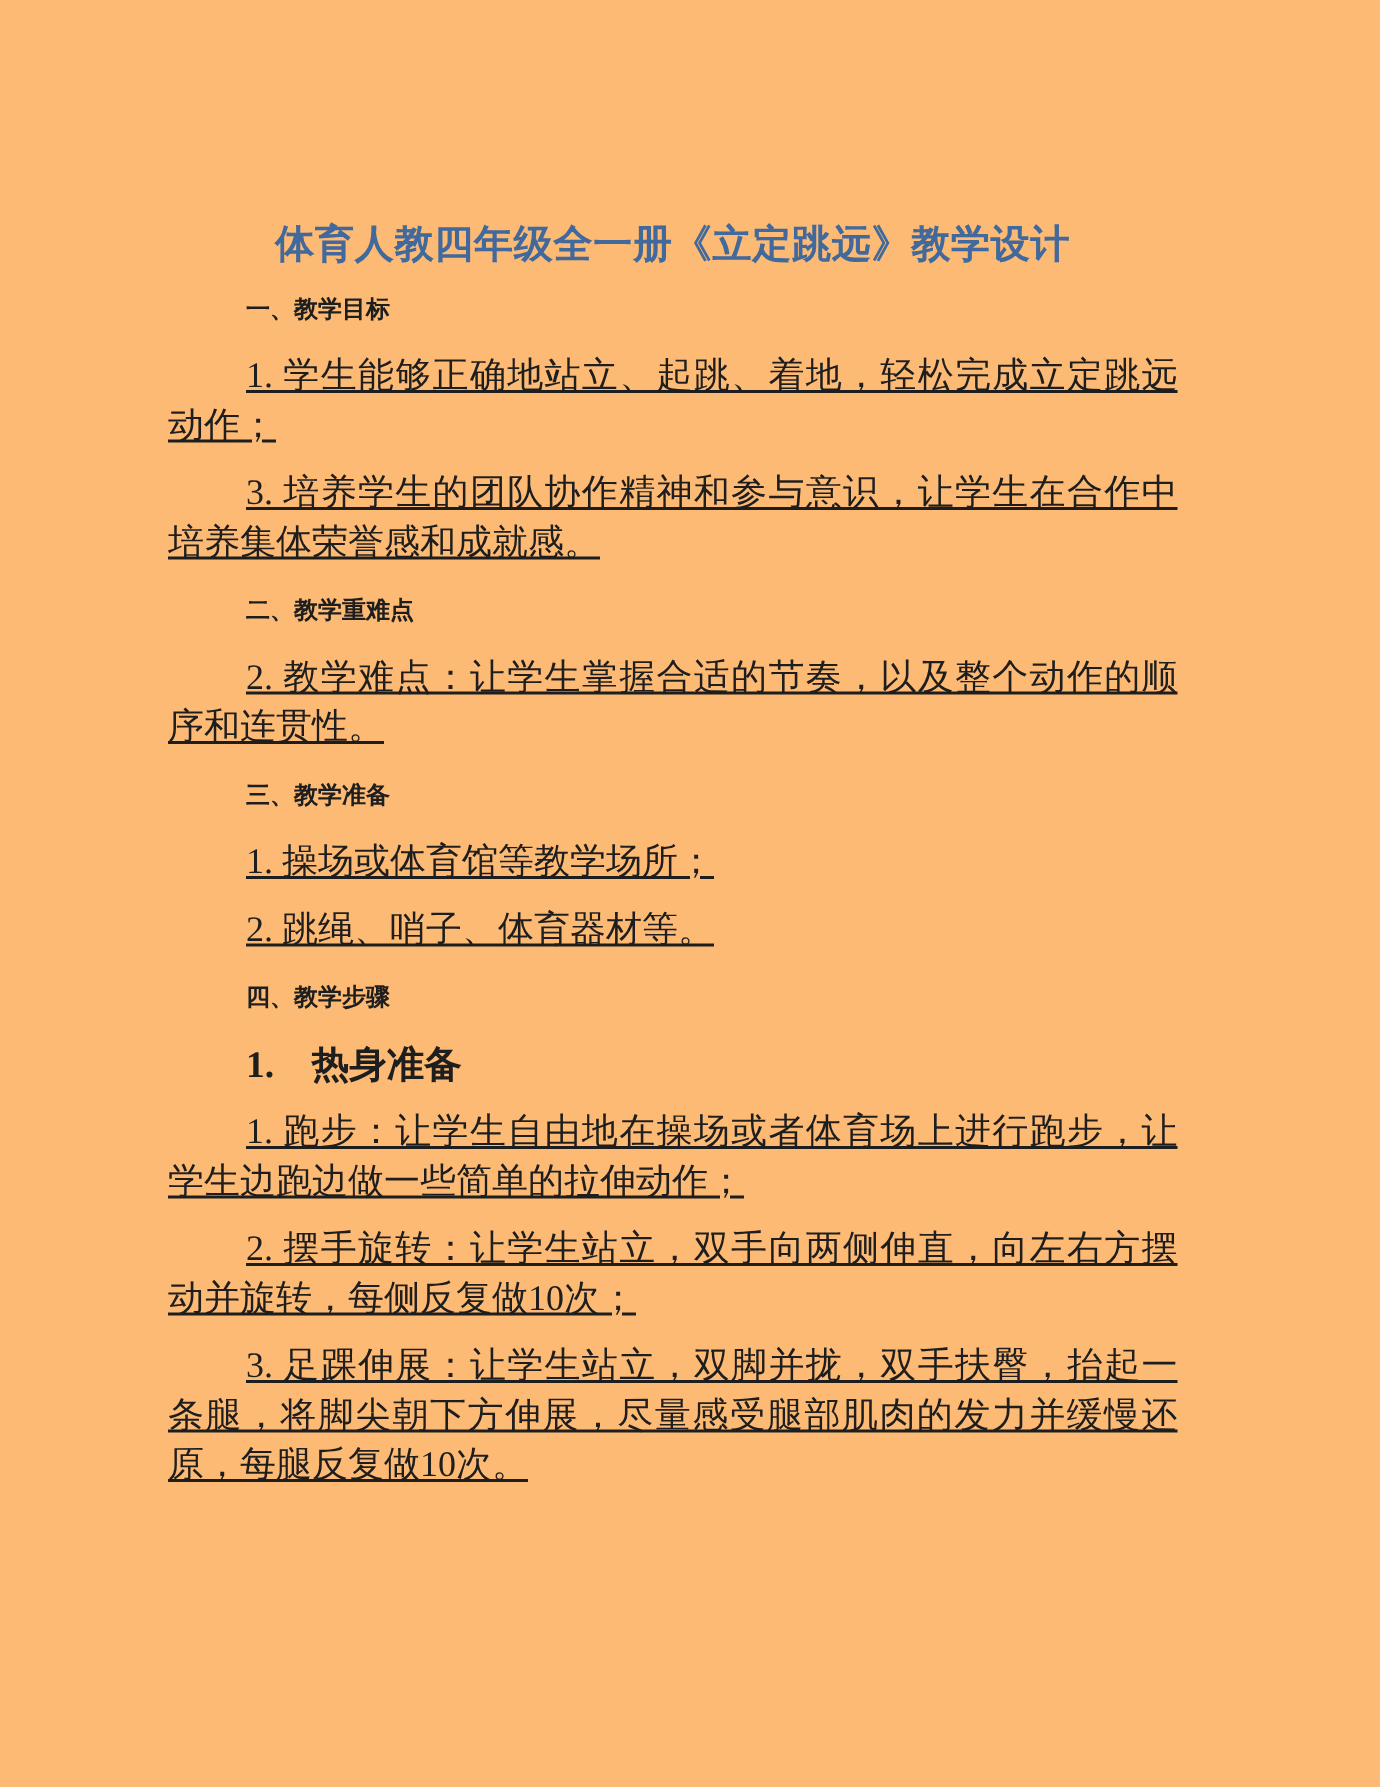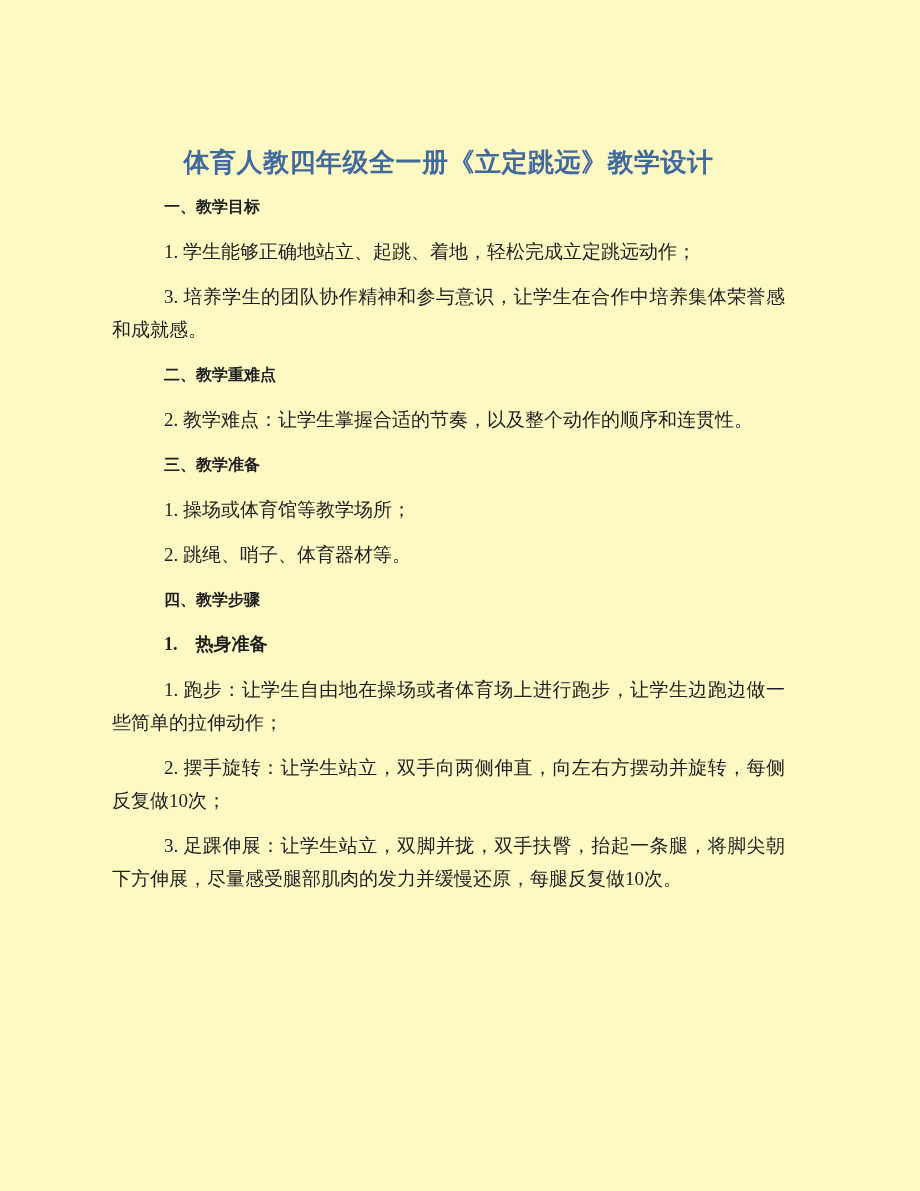--- a/index.html
+++ b/index.html
@@ -2,21 +2,21 @@
 <html><head>
 <meta charset="utf-8">
 <style>
   * { margin: 0; padding: 0; box-sizing: border-box; }
   html, body { background: #ffffff; }
   .page {
     position: relative;
     width: 920px;
     height: 1191px;
     margin: 0 auto;
-    background: #fef9c3;
+    background: #fdba74;
     padding: 145px 135px 40px 112px;
     font-family: "Liberation Serif", "DejaVu Serif", serif;
     color: #1e1e1e;
     overflow: hidden;
   }
   .doc-title {
     font-size: 26px;
     font-weight: bold;
     line-height: 36px;
     text-align: center;
@@ -26,34 +26,35 @@
   }
   .sec-heading {
     font-size: 16px;
     font-weight: bold;
     line-height: 33px;
     margin-bottom: 12px;
     text-indent: 52px;
     color: #1e1e1e;
   }
   .sub-heading {
-    font-size: 18px;
+    font-size: 25px;
     font-weight: bold;
     line-height: 33px;
     margin-bottom: 12px;
     text-indent: 52px;
     color: #1e1e1e;
   }
   .par {
-    font-size: 19px;
+    font-size: 24px;
     line-height: 33px;
     margin-bottom: 12px;
     text-indent: 52px;
     text-align: justify;
     color: #1e1e1e;
+    text-decoration: underline;
   }
   .par:last-child { margin-bottom: 0; }
 </style>
 </head>
 <body>
 
 <div class="page">
   <h1 class="doc-title">体育人教四年级全一册《立定跳远》教学设计</h1>
 
   <h2 class="sec-heading">一、教学目标</h2>

